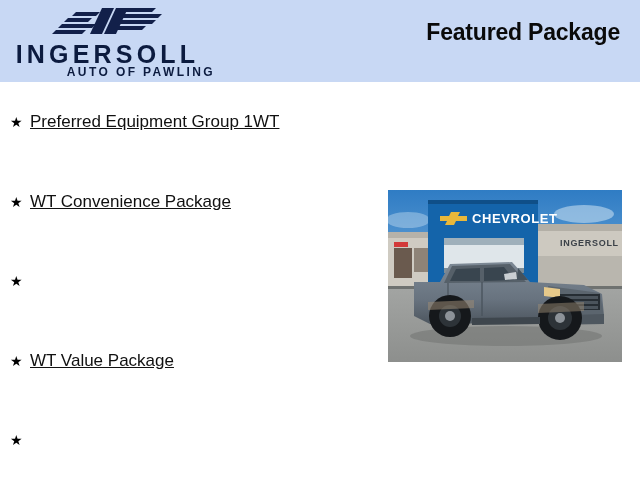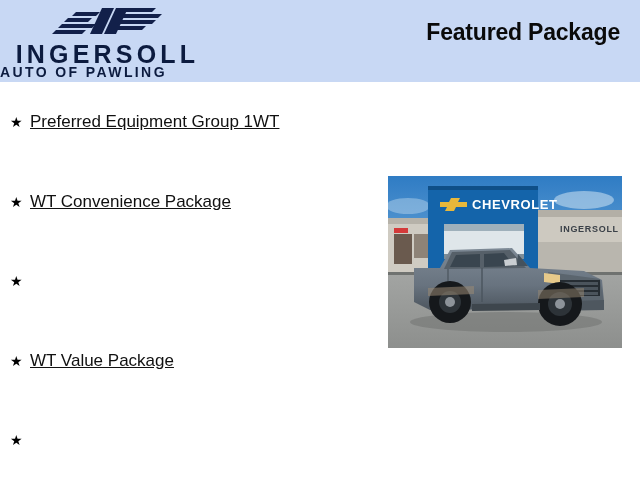--- a/index.html
+++ b/index.html
@@ -54,22 +54,22 @@
     letter-spacing: 4.2px;
     color: #0c1b3f;
     line-height: 26px;
     white-space: nowrap;
   }
   .brand-tagline {
     position: absolute;
     left: 0;
     top: 66px;
     width: 215px;
-    text-align: left;
-    font-size: 14px;
+    text-align: right;
+    font-size: 12px;
     font-weight: 700;
     letter-spacing: 2.4px;
     color: #0c1b3f;
     line-height: 12px;
     white-space: nowrap;
   }
 
   
   .header-title {
     position: absolute;
@@ -117,21 +117,21 @@
     font-size: 17px;
     line-height: 20px;
     color: #111111;
     text-decoration: underline;
   }
 
   
   .vehicle-photo {
     position: absolute;
     left: 388px;
-    top: 176px;
+    top: 190px;
     width: 234px;
     height: 172px;
     overflow: hidden;
     background: #8f9396;
   }
   .vehicle-photo svg { display: block; }
 </style>
 </head>
 <body>
 

